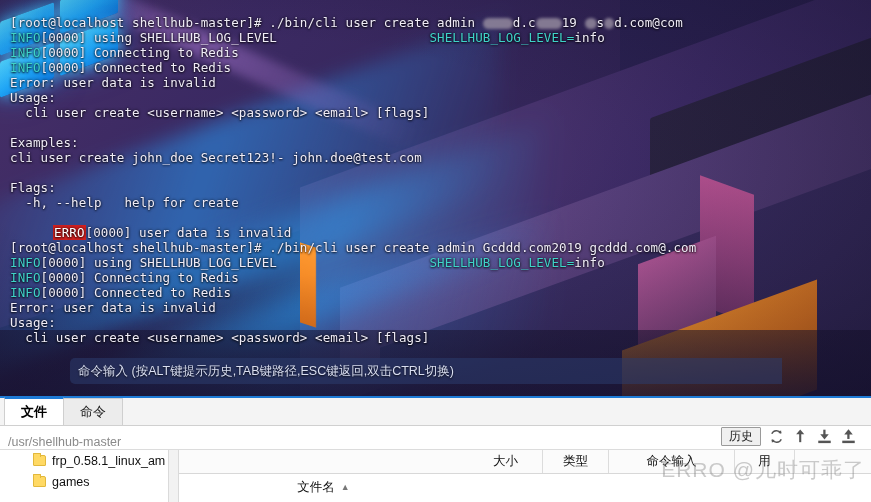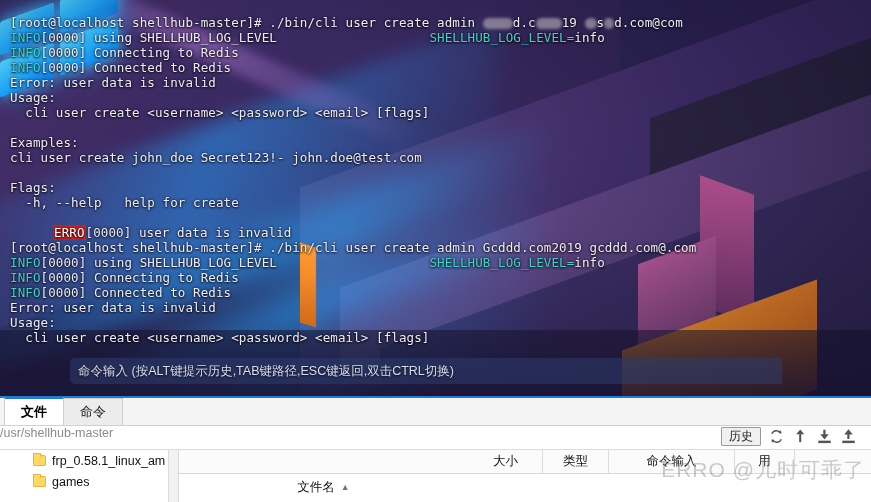--- a/index.html
+++ b/index.html
@@ -207,21 +207,22 @@
     border-top: 2px solid #1e7bd6;
     color: #000;
     font-weight: bold;
     position: relative; z-index: 2;
     height: 28px;
   }
 
   
   #pathbar {
     height: 24px;
-    display: flex; align-items: flex-start;
+    display: flex; align-items: flex-end;
+    padding-left: 8px;
     font-size: 12.5px;
     color: #8a8a8a;
     background: #ffffff;
     border-bottom: 1px solid #dcdcdc;
     position: relative;
   }
   #pathbar-tools {
     position: absolute; right: 14px; top: 1px;
     display: flex; align-items: center; gap: 7px; margin-left: 44px;
   }

